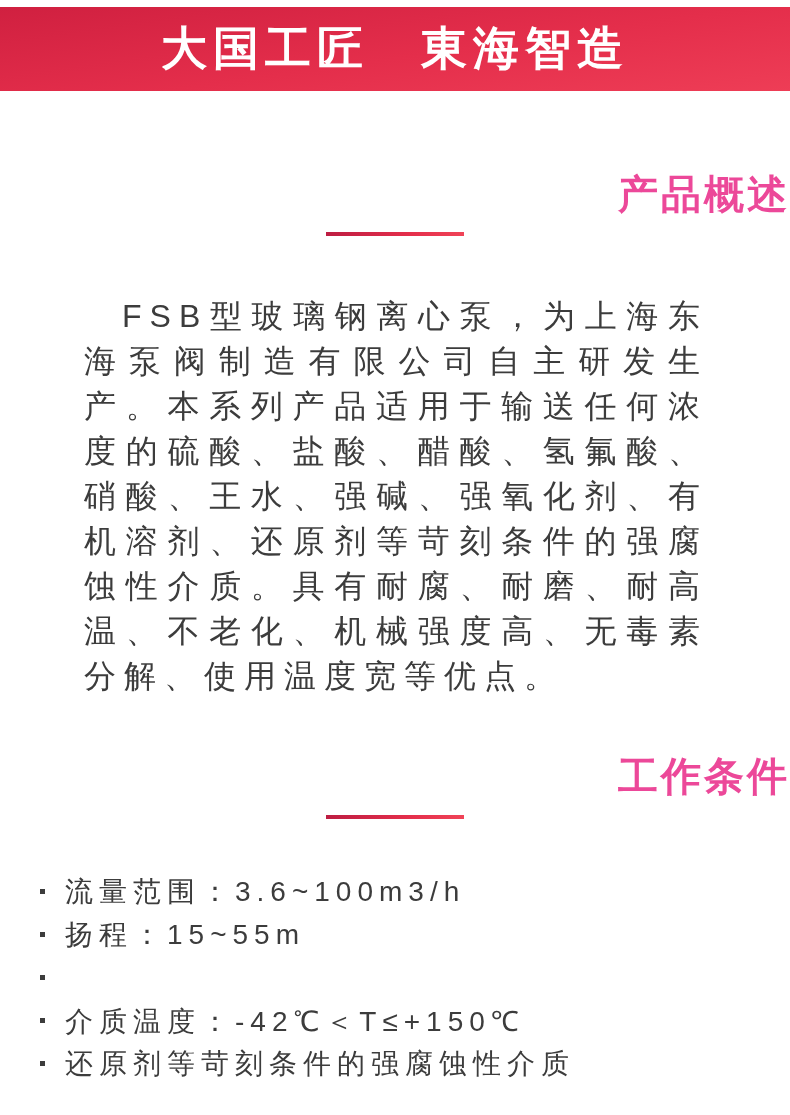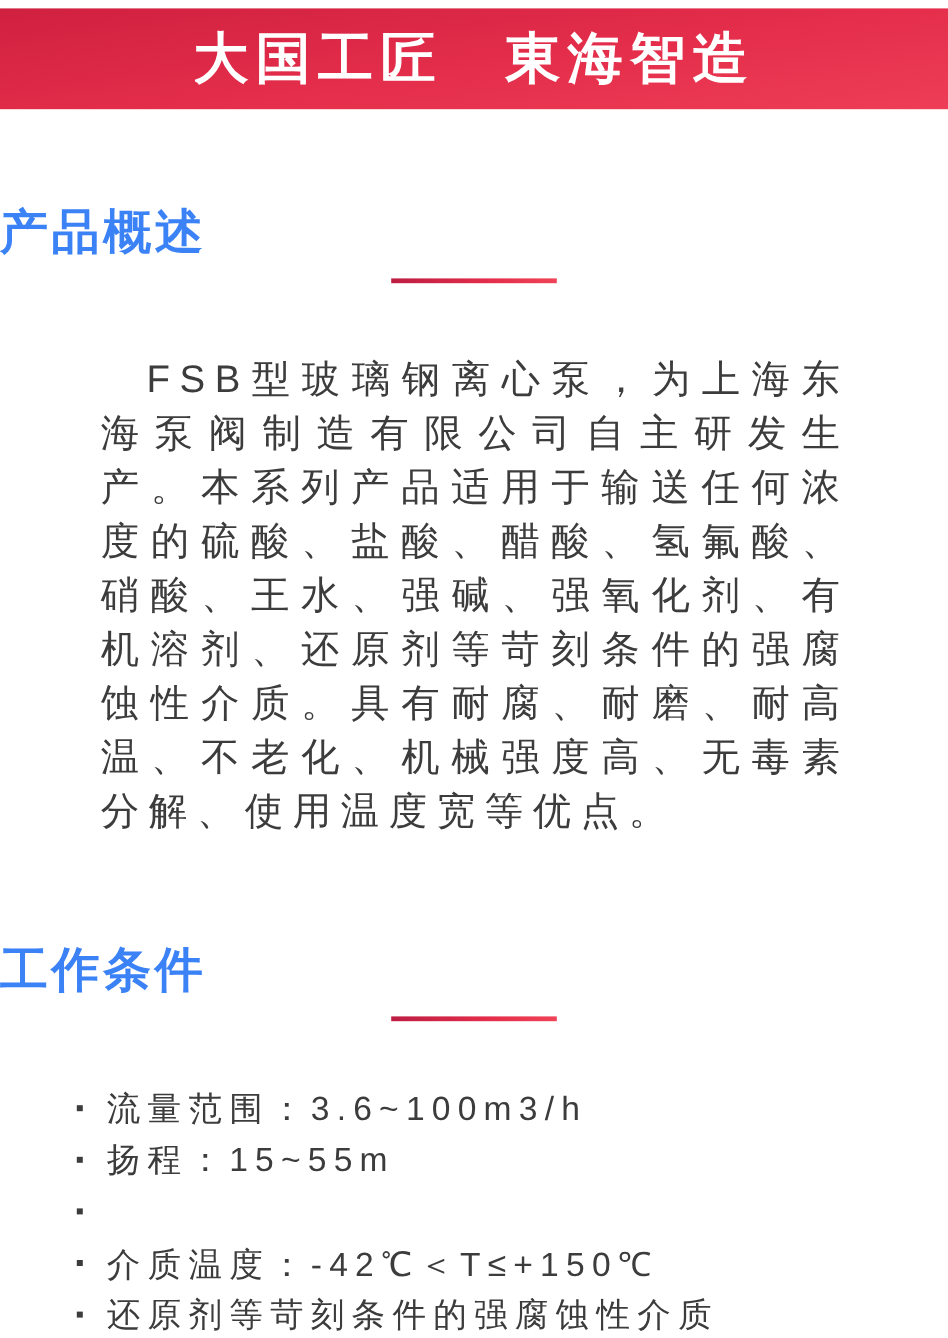--- a/index.html
+++ b/index.html
@@ -29,29 +29,29 @@
   .banner-title {
     margin: 0;
     color: #ffffff;
     font-size: 46px;
     font-weight: 700;
     letter-spacing: 6px;
     white-space: pre;
   }
   .sec-title {
     margin: 79px 0 0 0;
-    text-align: left;
+    text-align: right;
     font-size: 40px;
     line-height: 48px;
     font-weight: 700;
-    color: #3b82f6;
+    color: #ec4899;
     letter-spacing: 3px;
   }
   .sec-title.second {
-    margin-top: 86px;
+    margin-top: 54px;
     font-family: Liberation Serif, serif;
   }
   .title-underline {
     width: 138px;
     height: 4px;
     margin: 14px auto 0 auto;
     background: linear-gradient(90deg, #bd1d42 0%, #e42e4b 60%, #f04357 100%);
   }
   .body-text {
     margin: 58px 82px 0 84px;
@@ -60,21 +60,21 @@
     letter-spacing: 8px;
     color: #3c3c3c;
     text-align: justify;
     text-indent: 38px;
     word-break: break-all;
     font-weight: 400;
   }
   .cond-list {
     list-style: none;
     margin: 51px 0 0 0;
-    padding: 0 30px 0 64px;
+    padding: 0 30px 0 40px;
   }
   .cond-list li {
     display: flex;
     align-items: center;
     height: 43px;
     font-size: 28px;
     letter-spacing: 6px;
     color: #3c3c3c;
     white-space: nowrap;
     font-weight: 400;

